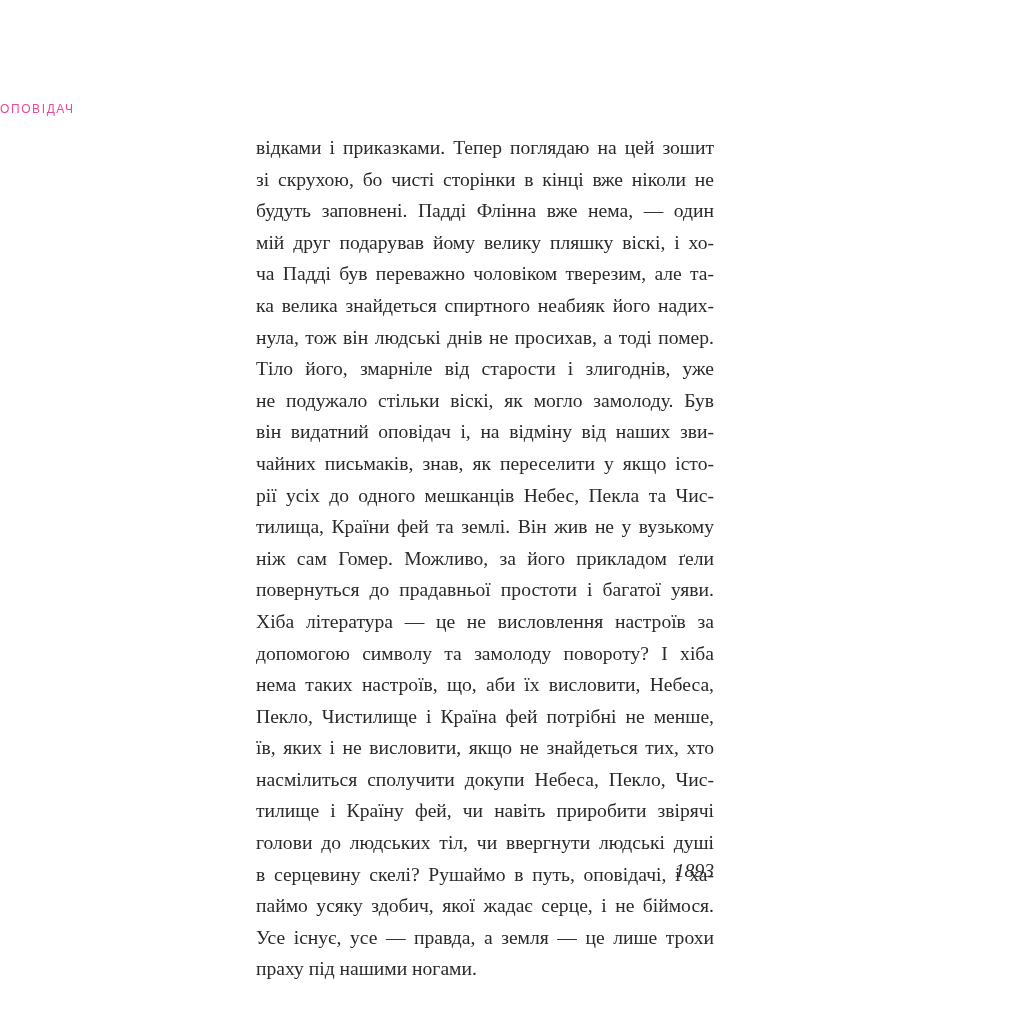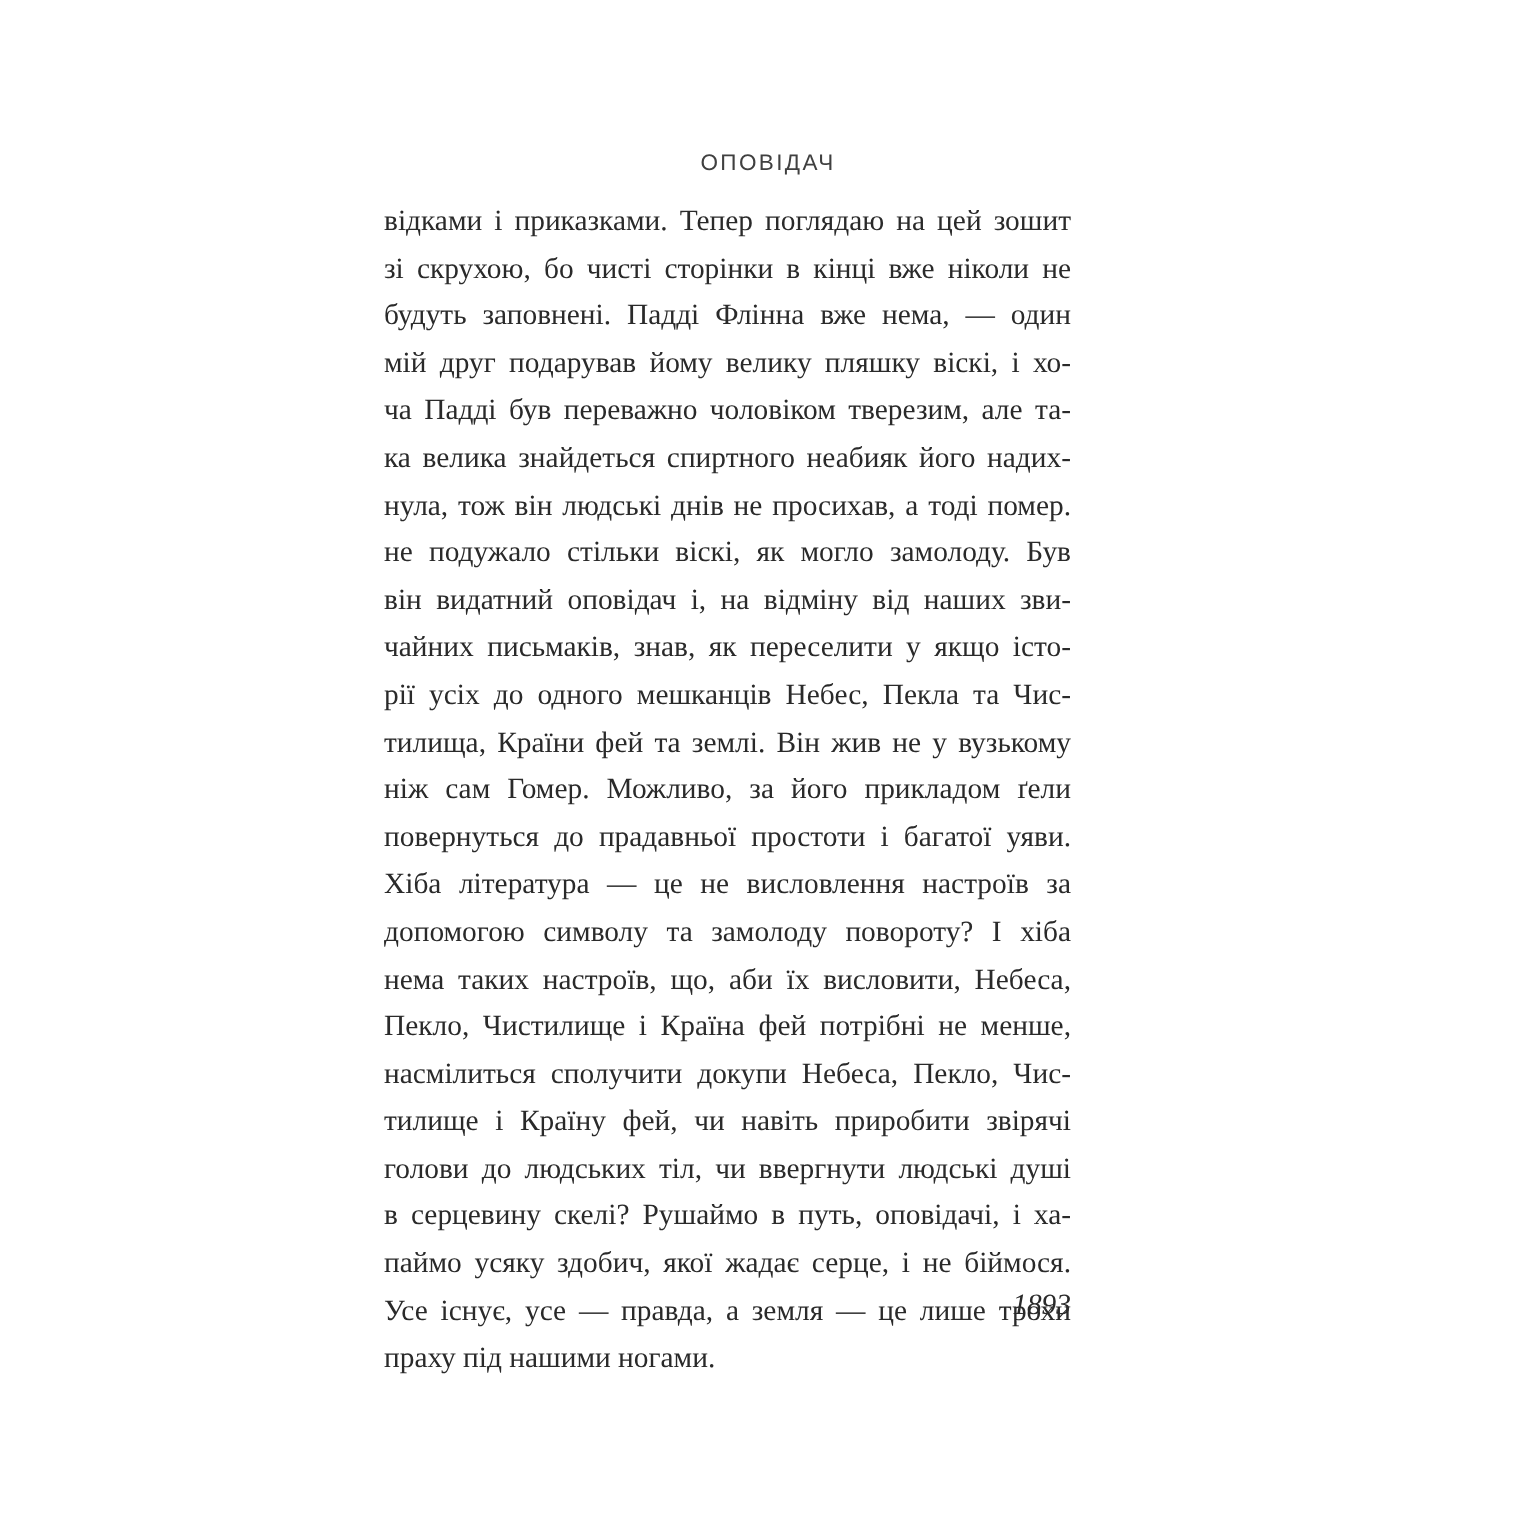--- a/index.html
+++ b/index.html
@@ -17,25 +17,25 @@
       position: absolute;
       left: 0; top: 0;
       width: 1024px; height: 1024px;
       background: #ffffff;
     }
     .running-head {
       position: absolute;
       top: 99px;
       left: 0;
       width: 1024px;
-      text-align: center;
+      text-align: left;
       font-family: "Liberation Sans", "DejaVu Sans", sans-serif;
-      font-size: 15px;
+      font-size: 12px;
       letter-spacing: 1.6px;
-      color: #404040;
+      color: #ec4899;
       line-height: 20px;
     }
     .body-text {
       position: absolute;
       top: 132px;
       left: 256px;
       width: 458px;
       font-family: "Liberation Serif", "DejaVu Serif", serif;
       font-size: 19.6px;
       line-height: 31.6px;
@@ -71,31 +71,33 @@
   <div class="running-head">ОПОВІДАЧ</div>
 
   <div class="body-text">
     <span class="line">відками і приказками. Тепер поглядаю на цей зошит</span>
     <span class="line">зі скрухою, бо чисті сторінки в кінці вже ніколи не</span>
     <span class="line">будуть заповнені. Падді Флінна вже нема, — один</span>
     <span class="line">мій друг подарував йому велику пляшку віскі, і хо-</span>
     <span class="line">ча Падді був переважно чоловіком тверезим, але та-</span>
     <span class="line">ка велика знайдеться спиртного неабияк його надих-</span>
     <span class="line">нула, тож він людські днів не просихав, а тоді помер.</span>
+    <span class="line">Тіло його, змарніле від старости і злигоднів, уже</span>
     <span class="line">не подужало стільки віскі, як могло замолоду. Був</span>
     <span class="line">він видатний оповідач і, на відміну від наших зви-</span>
     <span class="line">чайних письмаків, знав, як переселити у якщо істо-</span>
     <span class="line">рії усіх до одного мешканців Небес, Пекла та Чис-</span>
     <span class="line">тилища, Країни фей та землі. Він жив не у вузькому</span>
     <span class="line">ніж сам Гомер. Можливо, за його прикладом ґели</span>
     <span class="line">повернуться до прадавньої простоти і багатої уяви.</span>
     <span class="line">Хіба література — це не висловлення настроїв за</span>
     <span class="line">допомогою символу та замолоду повороту? І хіба</span>
     <span class="line">нема таких настроїв, що, аби їх висловити, Небеса,</span>
     <span class="line">Пекло, Чистилище і Країна фей потрібні не менше,</span>
+    <span class="line">їв, яких і не висловити, якщо не знайдеться тих, хто</span>
     <span class="line">насмілиться сполучити докупи Небеса, Пекло, Чис-</span>
     <span class="line">тилище і Країну фей, чи навіть приробити звірячі</span>
     <span class="line">голови до людських тіл, чи ввергнути людські душі</span>
     <span class="line">в серцевину скелі? Рушаймо в путь, оповідачі, і ха-</span>
     <span class="line">паймо усяку здобич, якої жадає серце, і не біймося.</span>
     <span class="line">Усе існує, усе — правда, а земля — це лише трохи</span>
     <span class="line last">праху під нашими ногами.</span>
   </div>
 
   <div class="date">1893</div>

